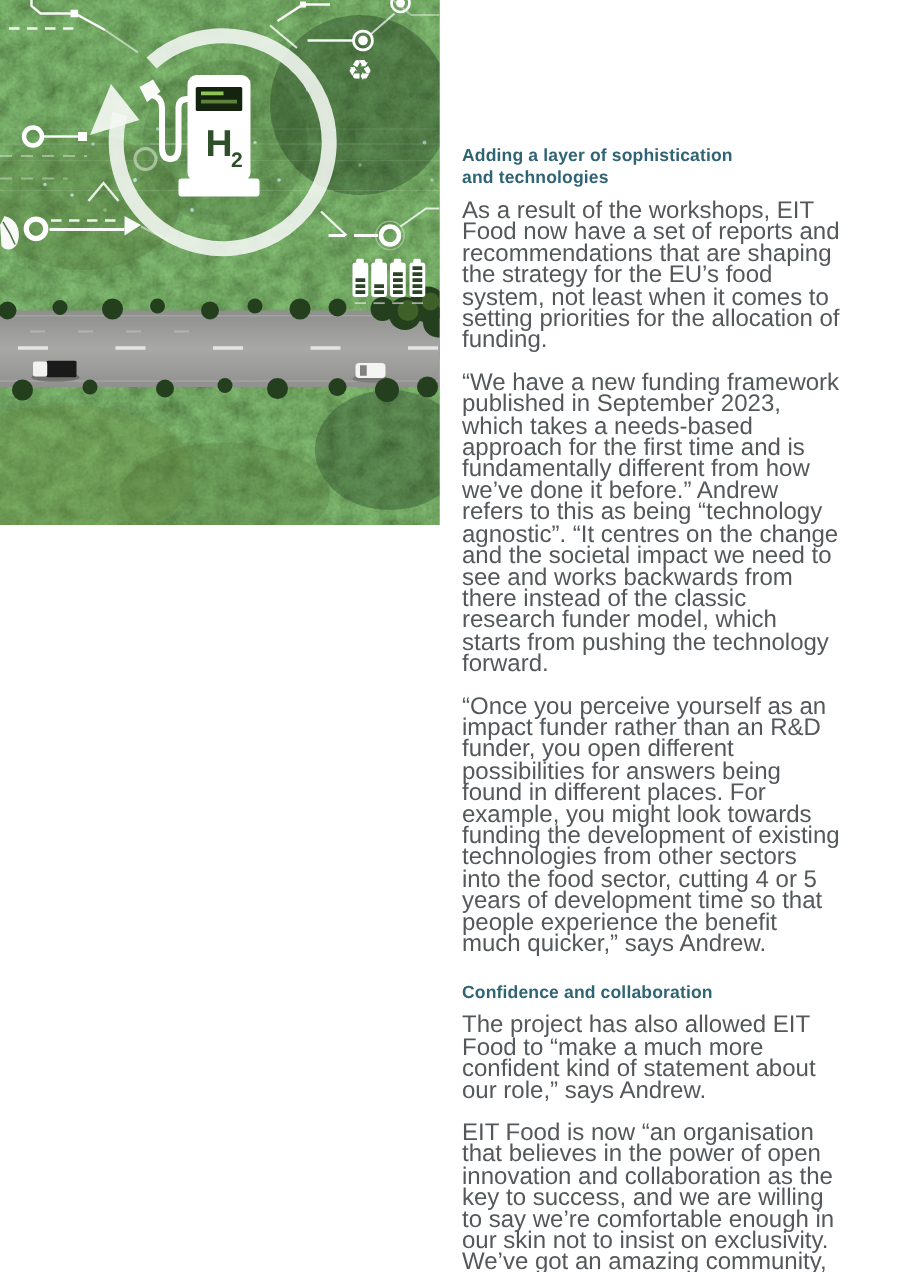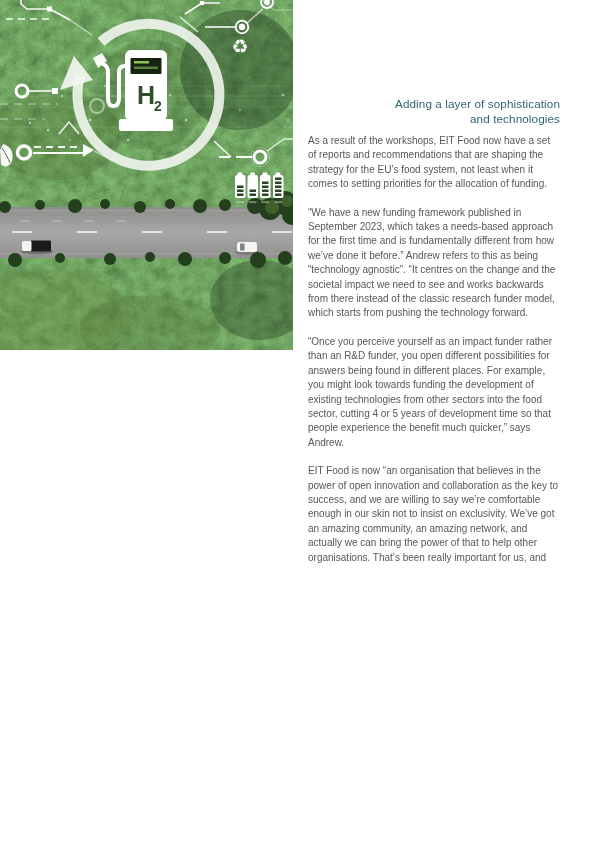--- a/index.html
+++ b/index.html
@@ -4,25 +4,25 @@
 <style>
   html,body { margin:0; padding:0; background:#ffffff; }
   .page {
     position:relative; width:600px; height:848px; background:#ffffff;
     font-family:"Liberation Sans", sans-serif; overflow:hidden;
   }
   .hero { position:absolute; left:0; top:0; width:293px; height:350px; }
   .article { position:absolute; left:308px; top:96px; width:252px; }
   h3.sec {
     margin:0 0 8px 0; font-size:11.7px; line-height:15px;
-    color:#2f6474; font-weight:normal; letter-spacing:0.1px;text-align:right;
+    color:#2f6474; font-weight:bold; letter-spacing:0.1px;
   }
   h3.sec2 { margin-top:17px; }
   p.body {
-    margin:0 0 14px 0; font-size:10px; line-height:14.4px;
+    margin:0 0 14px 0; font-size:16px; line-height:14.4px;
     color:#54585a; letter-spacing:0px;
   }
 </style>
 </head>
 <body>
 
 <div class="page">
 
   <div class="hero">
     <svg width="293" height="350" viewBox="0 0 293 350">
@@ -229,16 +229,18 @@
         <circle cx="240" cy="110" r="1.2" fill="#b9e08a" opacity="0.5"></circle>
       </g>
     </svg>
   </div>
 
   <div class="article">
     <h3 class="sec"><span>Adding a layer of sophistication</span><br><span>and technologies</span></h3>
     <p class="body">As a result of the workshops, EIT Food now have a set of reports and recommendations that are shaping the strategy for the EU’s food system, not least when it comes to setting priorities for the allocation of funding.</p>
     <p class="body">“We have a new funding framework published in September 2023, which takes a needs-based approach for the first time and is fundamentally different from how we’ve done it before.” Andrew refers to this as being “technology agnostic”. “It centres on the change and the societal impact we need to see and works backwards from there instead of the classic research funder model, which starts from pushing the technology forward.</p>
     <p class="body">“Once you perceive yourself as an impact funder rather than an R&amp;D funder, you open different possibilities for answers being found in different places. For example, you might look towards funding the development of existing technologies from other sectors into the food sector, cutting 4 or 5 years of development time so that people experience the benefit much quicker,” says Andrew.</p>
+    <h3 class="sec sec2">Confidence and collaboration</h3>
+    <p class="body">The project has also allowed EIT Food to “make a much more confident kind of statement about our role,” says Andrew.</p>
     <p class="body">EIT Food is now “an organisation that believes in the power of open innovation and collaboration as the key to success, and we are willing to say we’re comfortable enough in our skin not to insist on exclusivity. We’ve got an amazing community, an amazing network, and actually we can bring the power of that to help other organisations. That’s been really important for us, and</p>
   </div>
 
 </div>
 
 </body></html>

